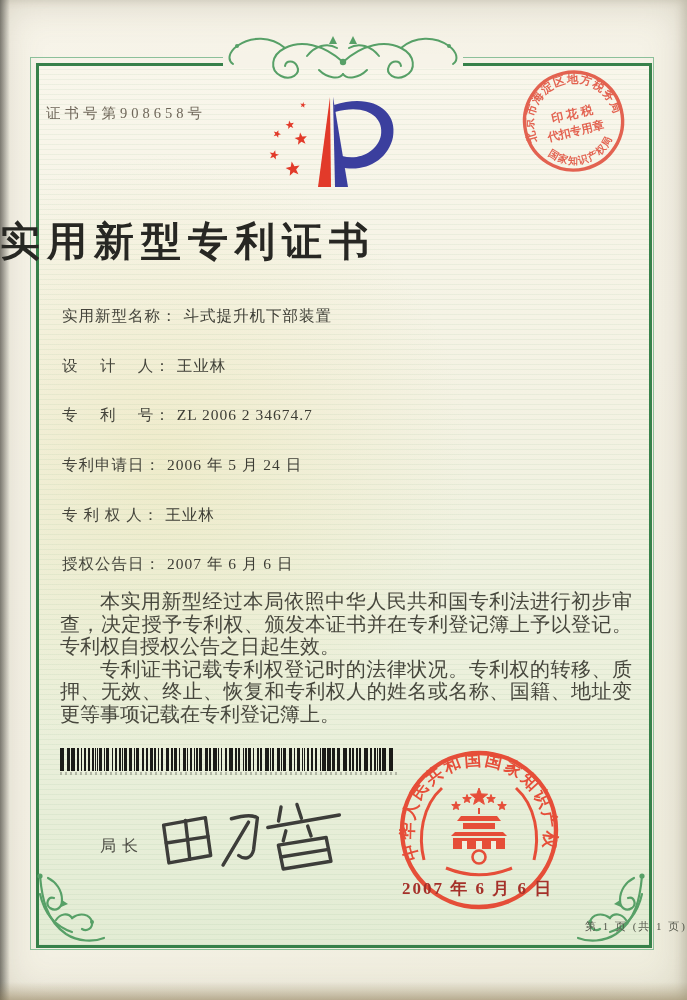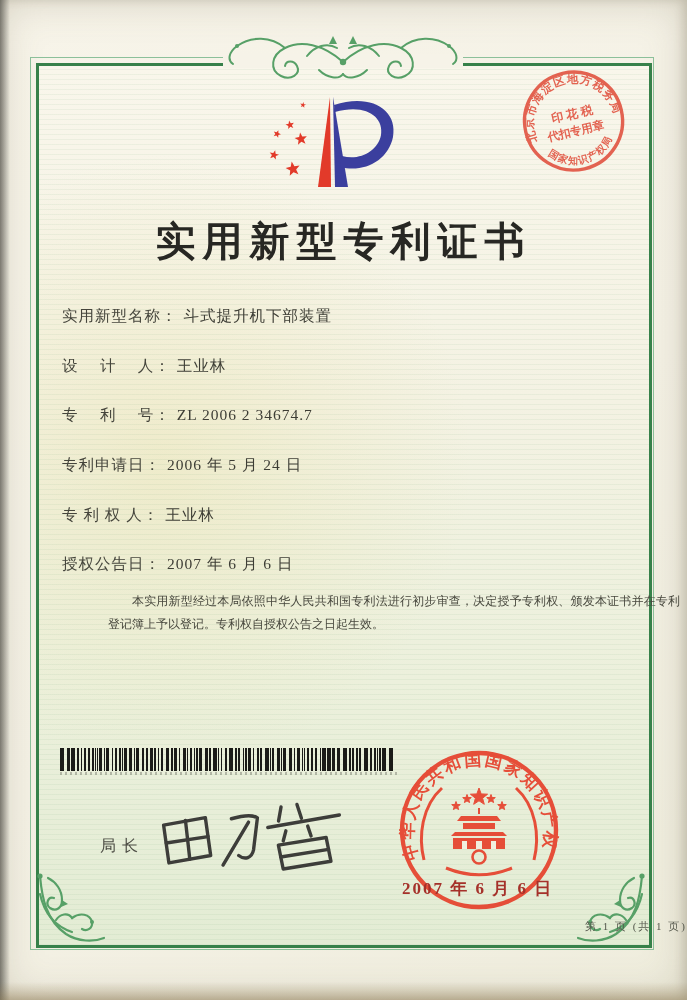--- a/index.html
+++ b/index.html
@@ -24,31 +24,31 @@
       repeating-linear-gradient(0deg, rgba(110,170,120,.09) 0 1px, rgba(110,170,120,0) 1px 5px),
       radial-gradient(ellipse at 20% 45%, rgba(230,220,150,.30), rgba(230,220,150,0) 45%),
       linear-gradient(180deg,#f9f6eb 0%,#f4f2e3 38%,#ecf0dc 70%,#e3ecd4 100%);
   }
   .ornament{position:absolute;color:#57a067;}
   .ornament svg{display:block;}
 
   
   .cert-no{position:absolute;left:46px;top:104px;font-size:14.5px;letter-spacing:4px;color:#6e6659;}
   .logo{position:absolute;left:268px;top:93px;width:144px;height:102px;}
-  .title{position:absolute;left:0;top:214px;width:687px;text-align:center;
+  .title{position:absolute;left:0;top:214px;width:687px;text-align:left;
     font-size:40px;font-weight:700;letter-spacing:7px;color:#272723;}
 
   .fields{position:absolute;left:62px;top:306px;width:560px;}
   .field-row{position:absolute;left:0;height:22px;font-size:15.5px;color:#45453c;
     letter-spacing:1px;white-space:nowrap;}
   .field-row .val{margin-left:6px;color:#3d3d35;}
   .f0{top:0;font-family:Liberation Mono, monospace;} .f1{top:50px;} .f2{top:99px;} .f3{top:149px;} .f4{top:199px;} .f5{top:248px;}
 
-  .body-text{position:absolute;left:60px;top:590px;width:572px;font-size:12px;
-    line-height:22.6px;color:#47473d;text-align:justify;margin-left:48px;}
+  .body-text{position:absolute;left:60px;top:590px;width:572px;font-size:20px;
+    line-height:22.6px;color:#47473d;text-align:justify;}
   .body-text p{margin:0;text-indent:2em;}
 
   .barcode{position:absolute;left:60px;top:748px;width:338px;height:23px;
     display:flex;align-items:stretch;}
   .barcode span{display:block;height:100%;background:#1b1b18;}
   .barcode-shadow{position:absolute;left:60px;top:772px;width:338px;height:3px;
     background:repeating-linear-gradient(90deg,rgba(80,80,70,.35) 0 2px,transparent 2px 5px);}
 
   .director{position:absolute;left:100px;top:836px;font-size:16px;letter-spacing:6px;color:#4c4c44;}
   .signature{position:absolute;left:148px;top:792px;width:210px;height:86px;transform:rotate(-2deg);}
@@ -119,20 +119,21 @@
         <path d="M24,52 C28,46 36,44 40,50"></path>
       </g>
       <g fill="#57a067">
         <circle cx="8" cy="8" r="2.6"></circle>
           <circle cx="60" cy="54" r="2"></circle>
         <path d="M30,32 l6,4 l-7,3 z"></path>
       </g>
     </svg>
   </div>
 
+  <div class="cert-no">证书号第908658号</div>
 
   <div class="logo">
     <svg id="logo-svg" width="144" height="102" viewBox="0 0 144 102">
       <polygon points="62,4 50,94 63,94" fill="#e23a2a"></polygon>
       <polygon points="65,4 67,94 80,94" fill="#3b3f9e"></polygon>
       <path d="M66,12 C102,0 130,16 125,44 C120,68 96,80 72,74 L74,63 C92,68 110,58 113,42 C116,24 98,10 67,19 Z" fill="#3b3f9e"></path>
       <g id="logo-stars" fill="#e23a2a">
           <polygon points="35.0,9.0 35.7,11.0 37.9,11.1 36.2,12.4 36.8,14.4 35.0,13.3 33.2,14.4 33.8,12.4 32.1,11.1 34.3,11.0" transform="rotate(10 35 12)"></polygon>
           <polygon points="22.0,27.5 23.1,30.5 26.3,30.6 23.8,32.6 24.6,35.6 22.0,33.9 19.4,35.6 20.2,32.6 17.7,30.6 20.9,30.5" transform="rotate(-12 22 32)"></polygon>
           <polygon points="9.0,37.0 10.0,39.6 12.8,39.8 10.6,41.5 11.4,44.2 9.0,42.7 6.6,44.2 7.4,41.5 5.2,39.8 8.0,39.6" transform="rotate(20 9 41)"></polygon>
@@ -167,20 +168,21 @@
     <div class="field-row f0"><span>实用新型名称：</span><span class="val">斗式提升机下部装置</span></div>
     <div class="field-row f1"><span>设　 计　 人：</span><span class="val">王业林</span></div>
     <div class="field-row f2"><span>专　 利　 号：</span><span class="val">ZL 2006 2 34674.7</span></div>
     <div class="field-row f3"><span>专利申请日：</span><span class="val">2006 年 5 月 24 日</span></div>
     <div class="field-row f4"><span>专 利 权 人：</span><span class="val">王业林</span></div>
     <div class="field-row f5"><span>授权公告日：</span><span class="val">2007 年 6 月 6 日</span></div>
   </div>
 
   <div class="body-text">
     <p>本实用新型经过本局依照中华人民共和国专利法进行初步审查，决定授予专利权、颁发本证书并在专利登记簿上予以登记。专利权自授权公告之日起生效。</p>
+    <p>专利证书记载专利权登记时的法律状况。专利权的转移、质押、无效、终止、恢复和专利权人的姓名或名称、国籍、地址变更等事项记载在专利登记簿上。</p>
   </div>
 
   <div class="barcode" id="barcode">
       <span style="width: 4px; margin-right: 3px;"></span>
       <span style="width: 3px; margin-right: 1px;"></span>
       <span style="width: 4px; margin-right: 2px;"></span>
       <span style="width: 2px; margin-right: 2px;"></span>
       <span style="width: 1px; margin-right: 2px;"></span>
       <span style="width: 2px; margin-right: 2px;"></span>
       <span style="width: 2px; margin-right: 2px;"></span>

